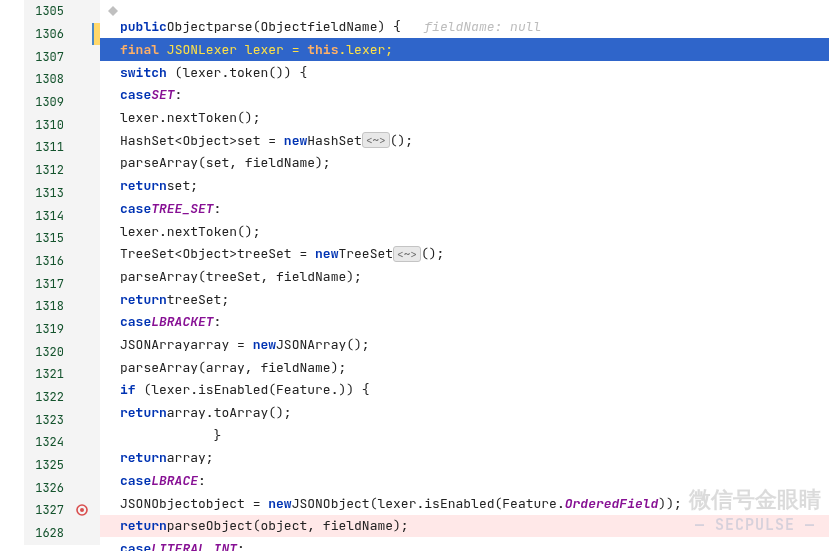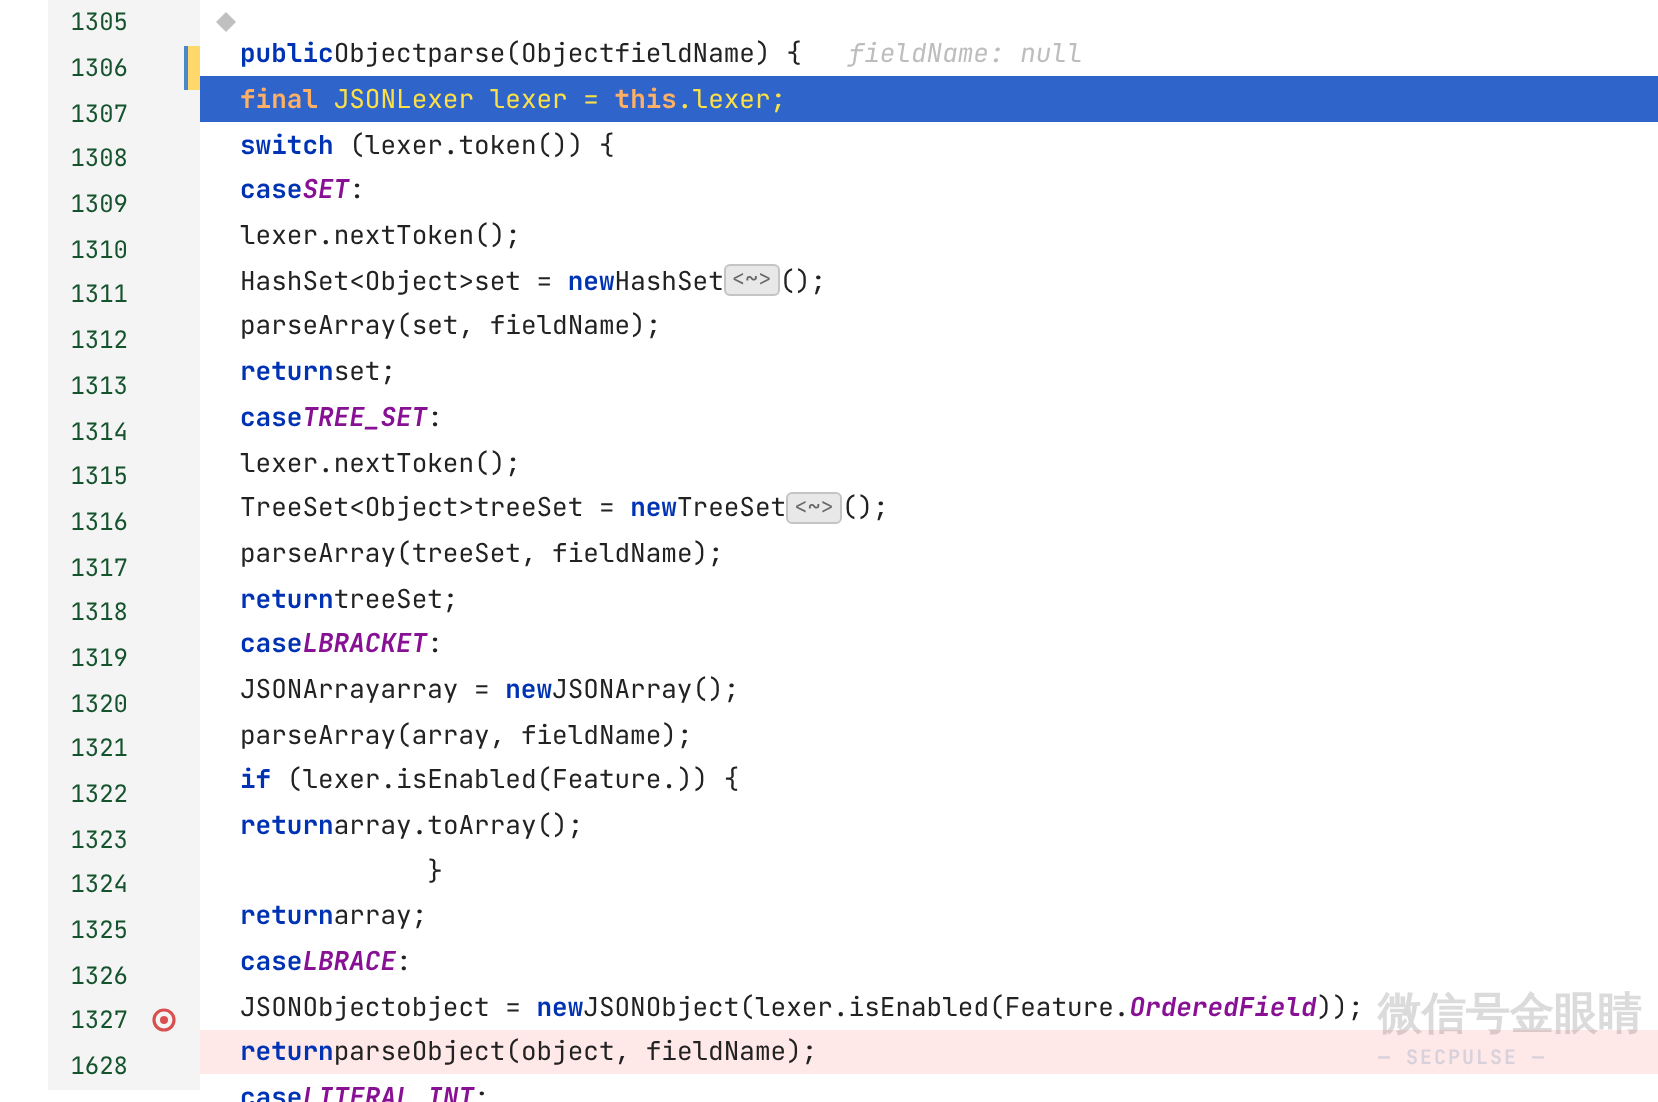--- a/index.html
+++ b/index.html
@@ -70,21 +70,21 @@
   .watermark {
     position: absolute;
     right: 8px;
     bottom: 16px;
     opacity: 0.18;
     font-size: 22px;
     font-weight: bold;
     color: #404040;
     pointer-events: none;
   }
-  .watermark .sub { font-size: 10px; color:#2a6fa6; display:block; letter-spacing:1px;}
+  .watermark .sub { font-size: 15px; color:#2a6fa6; display:block; text-align:center; letter-spacing:1px;}
 </style>
 </head>
 <body>
 
 <div class="editor">
 
   <div class="row">
     <div class="gutter">1305</div>
     <div class="marker">
       <span class="diamond-icon">

